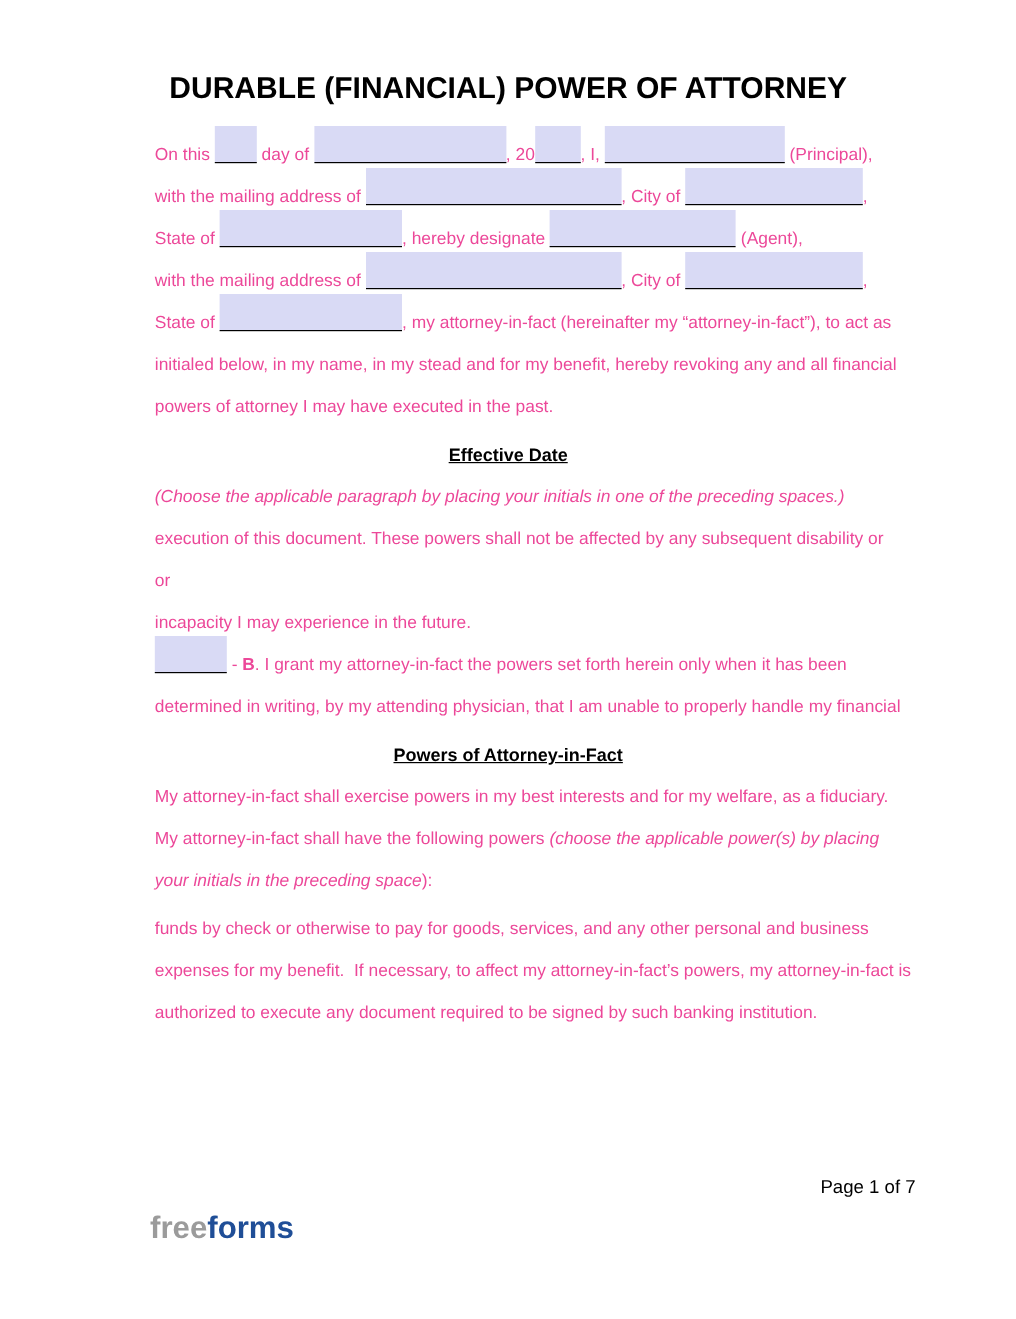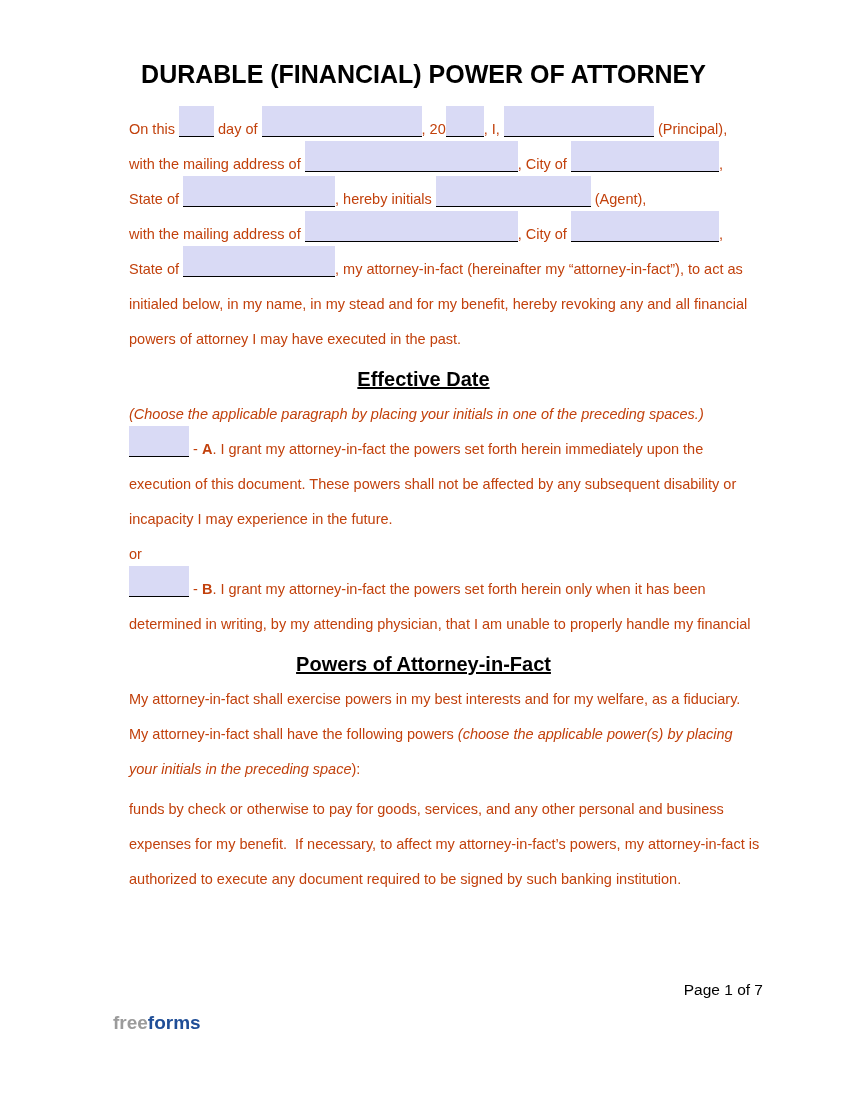--- a/index.html
+++ b/index.html
@@ -22,21 +22,21 @@
     color:#000;
     white-space:pre;
   }
   .body-block { margin:21px 85px 0 85px; }
   .line {
     height:35px;
     line-height:35px;
     font-size:14.5px;
     white-space:pre;
   }
-  .run { color:#c2410c; }
+  .run { color:#ec4899; }
   .run.bold { font-weight:bold; }
   .run.italic { font-style:italic; }
   .field {
     display:inline-block;
     position:relative;
     height:2px;
     margin-bottom:-3px;
     border-bottom:1px solid #000;
   }
   .field::before {
@@ -44,31 +44,31 @@
     position:absolute;
     left:0; right:0; bottom:0;
     height:30px;
     background:var(--hl,#D9DAF5);
     z-index:-1;
   }
   .section-heading {
     margin:5px 0 0 0;
     height:35px;
     line-height:35px;
-    font-size:20px;
+    font-size:15px;
     font-weight:bold;
     text-decoration:underline;
     text-align:center;
     color:#000;
   }
   #lines-powers .line:nth-child(4) { margin-top:5px; }
   .footer-logo {
     position:absolute;
-    left:69px; top:1012px;
-    font-size:19px;
+    left:81px; top:1012px;
+    font-size:26px;
     line-height:22px;
     white-space:pre;
   }
   .logo-free  { color:var(--logo-free,#9B9B9B); font-weight:bold; }
   .logo-forms { color:var(--logo-forms,#1F4E97); font-weight:bold; }
   .footer-page {
     position:absolute;
     right:40px; top:980px;
     font-size:15.5px;
     line-height:20px;
@@ -80,35 +80,34 @@
 
 <div class="page" style="--hl: #D9DAF5; --logo-free: #9B9B9B; --logo-forms: #1F4E97;">
 
   <div class="doc-title">DURABLE (FINANCIAL) POWER OF ATTORNEY</div>
 
   <div class="body-block">
 
     <div id="lines-intro">
         <div class="line"><span class="run">On this </span><span class="field" style="width: 35px;"></span><span class="run"> day of </span><span class="field" style="width: 160px;"></span><span class="run">, 20</span><span class="field" style="width: 38px;"></span><span class="run">, I, </span><span class="field" style="width: 150px;"></span><span class="run"> (Principal),</span></div>
         <div class="line"><span class="run">with the mailing address of </span><span class="field" style="width: 213px;"></span><span class="run">, City of </span><span class="field" style="width: 148px;"></span><span class="run">,</span></div>
-        <div class="line"><span class="run">State of </span><span class="field" style="width: 152px;"></span><span class="run">, hereby initials </span><span class="field" style="width: 155px;"></span><span class="run"> (Agent),</span></div>
+        <div class="line"><span class="run">State of </span><span class="field" style="width: 152px;"></span><span class="run">, hereby designate </span><span class="field" style="width: 155px;"></span><span class="run"> (Agent),</span></div>
         <div class="line"><span class="run">with the mailing address of </span><span class="field" style="width: 213px;"></span><span class="run">, City of </span><span class="field" style="width: 148px;"></span><span class="run">,</span></div>
         <div class="line"><span class="run">State of </span><span class="field" style="width: 152px;"></span><span class="run">, my attorney-in-fact (hereinafter my “attorney-in-fact”), to act as</span></div>
         <div class="line"><span class="run">initialed below, in my name, in my stead and for my benefit, hereby revoking any and all financial</span></div>
         <div class="line"><span class="run">powers of attorney I may have executed in the past.</span></div>
       </div>
 
     <div class="section-heading">Effective Date</div>
 
     <div id="lines-effective">
         <div class="line"><span class="run italic">(Choose the applicable paragraph by placing your initials in one of the preceding spaces.)</span></div>
-        <div class="line"><span class="field" style="width: 60px;"></span><span class="run"> - </span><span class="run bold">A</span><span class="run">. I grant my attorney-in-fact the powers set forth herein immediately upon the</span></div>
         <div class="line"><span class="run">execution of this document. These powers shall not be affected by any subsequent disability or</span></div>
+        <div class="line"><span class="run">or</span></div>
         <div class="line"><span class="run">incapacity I may experience in the future.</span></div>
-        <div class="line"><span class="run">or</span></div>
         <div class="line"><span class="field" style="width: 60px;"></span><span class="run"> - </span><span class="run bold">B</span><span class="run">. I grant my attorney-in-fact the powers set forth herein only when it has been</span></div>
         <div class="line"><span class="run">determined in writing, by my attending physician, that I am unable to properly handle my financial</span></div>
       </div>
 
     <div class="section-heading">Powers of Attorney-in-Fact</div>
 
     <div id="lines-powers">
         <div class="line"><span class="run">My attorney-in-fact shall exercise powers in my best interests and for my welfare, as a fiduciary.</span></div>
         <div class="line"><span class="run">My attorney-in-fact shall have the following powers </span><span class="run italic">(choose the applicable power(s) by placing</span></div>
         <div class="line"><span class="run italic">your initials in the preceding space</span><span class="run">):</span></div>

